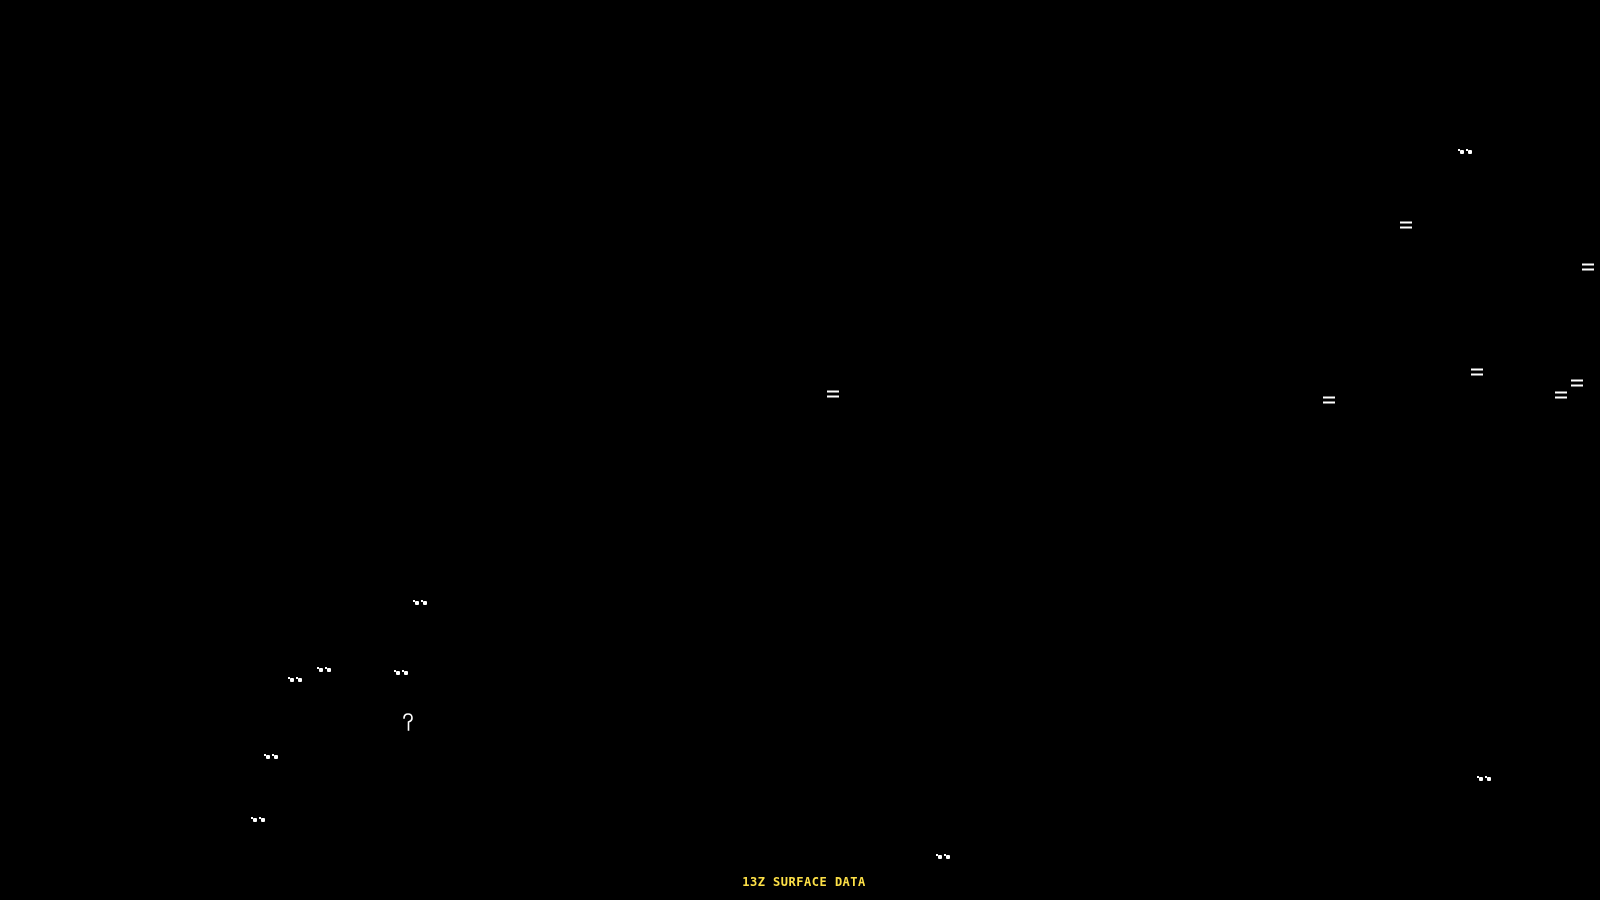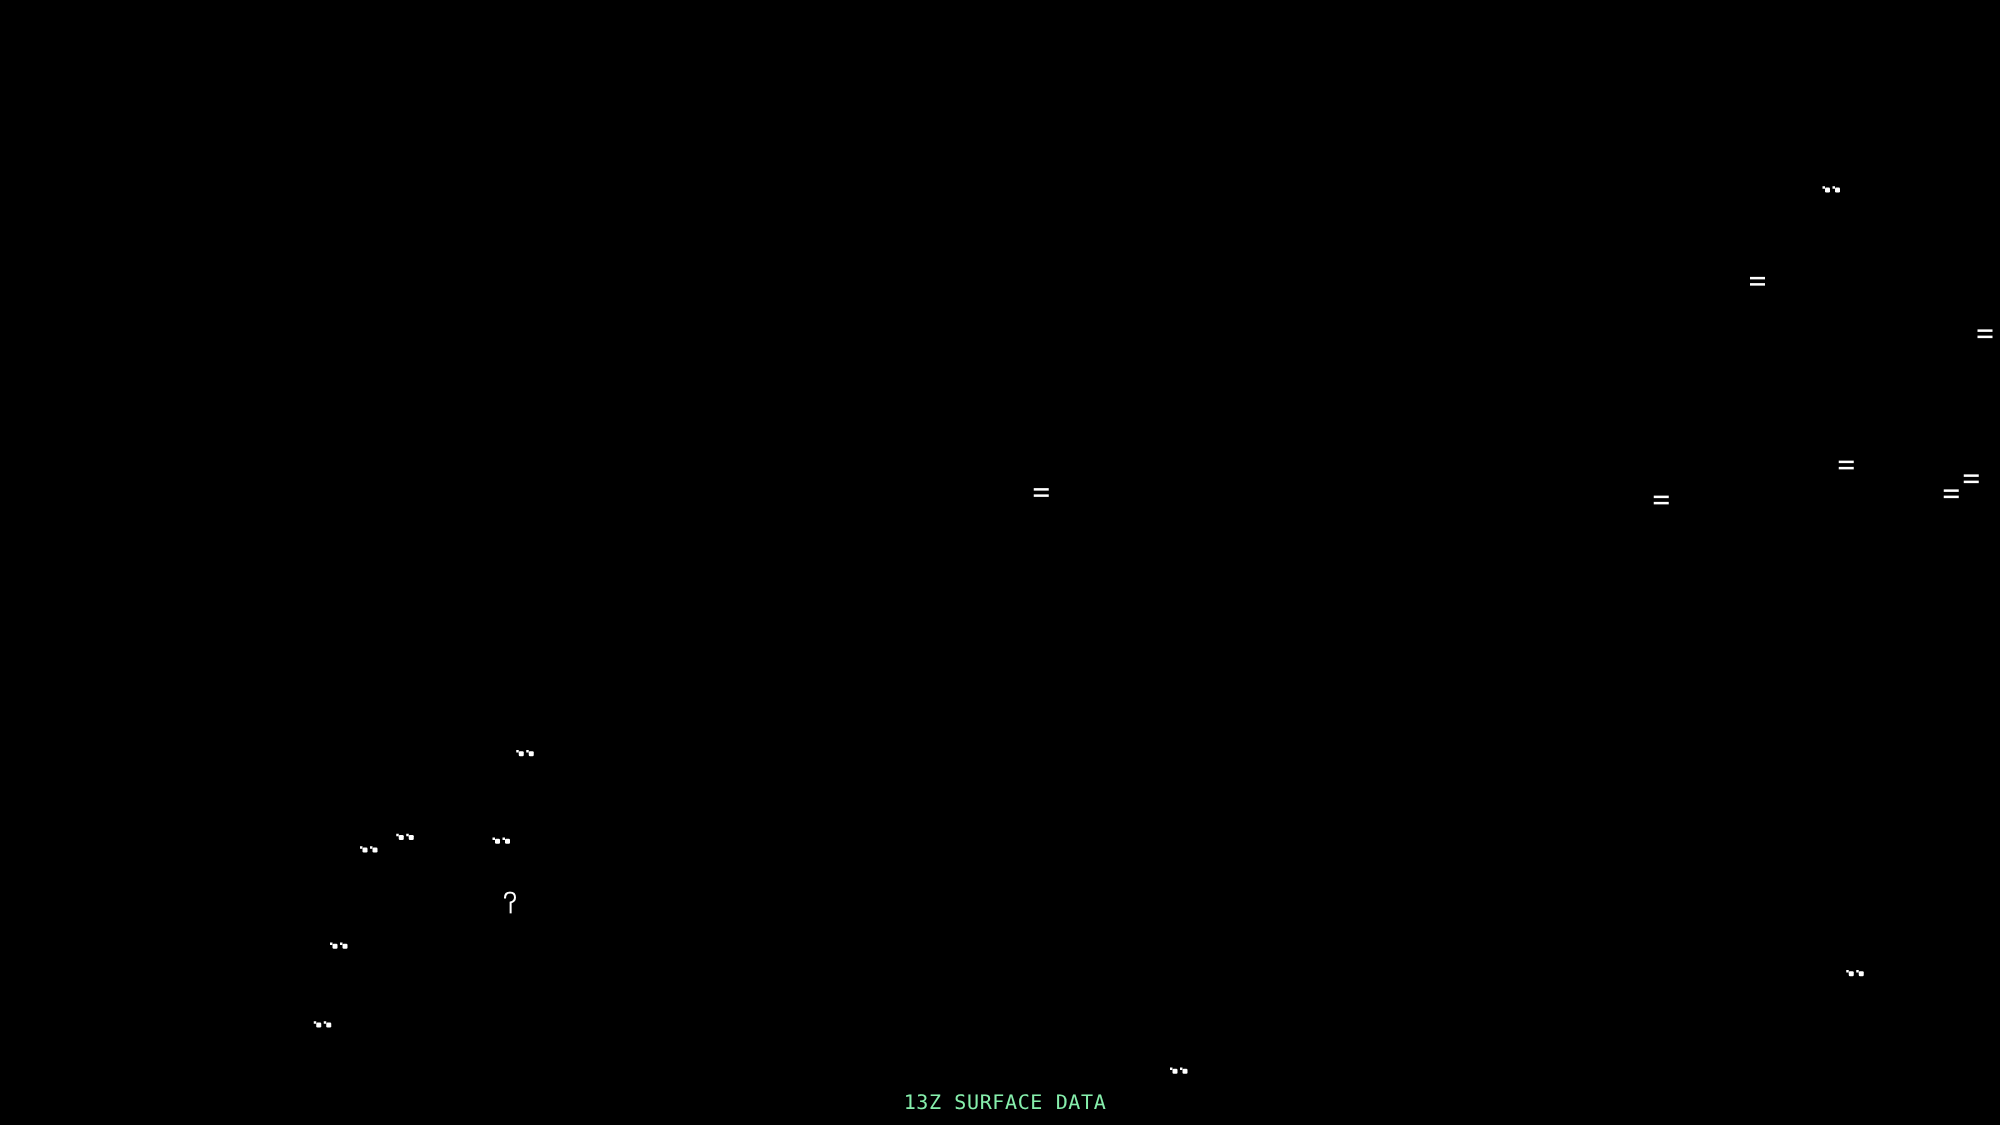--- a/index.html
+++ b/index.html
@@ -14,23 +14,23 @@
   
   .pair{display:flex;gap:4px;}
   .dot{position:relative;width:4px;height:4px;background:#fff;border-radius:1px;}
   .dot::after{content:'';position:absolute;left:-2px;top:-1px;width:2px;height:2px;background:#fff;}
   
   .mist{width:12px;height:7px;box-sizing:border-box;border-top:2px solid #fff;border-bottom:2px solid #fff;}
   
   #plot-title{
     position:absolute;
     transform:translate(-50%,-50%);
-    color:#86efac;
-    font-size:16px;
-    font-weight:normal;
+    color:#fde047;
+    font-size:12px;
+    font-weight:bold;
     letter-spacing:0.5px;
     white-space:nowrap;
   }
   .drizzle svg{display:block;}
 </style>
 </head>
 <body>
 
 <div id="plot">
   <div id="plot-title" style="left: 804px; top: 882px;">13Z SURFACE DATA</div>

